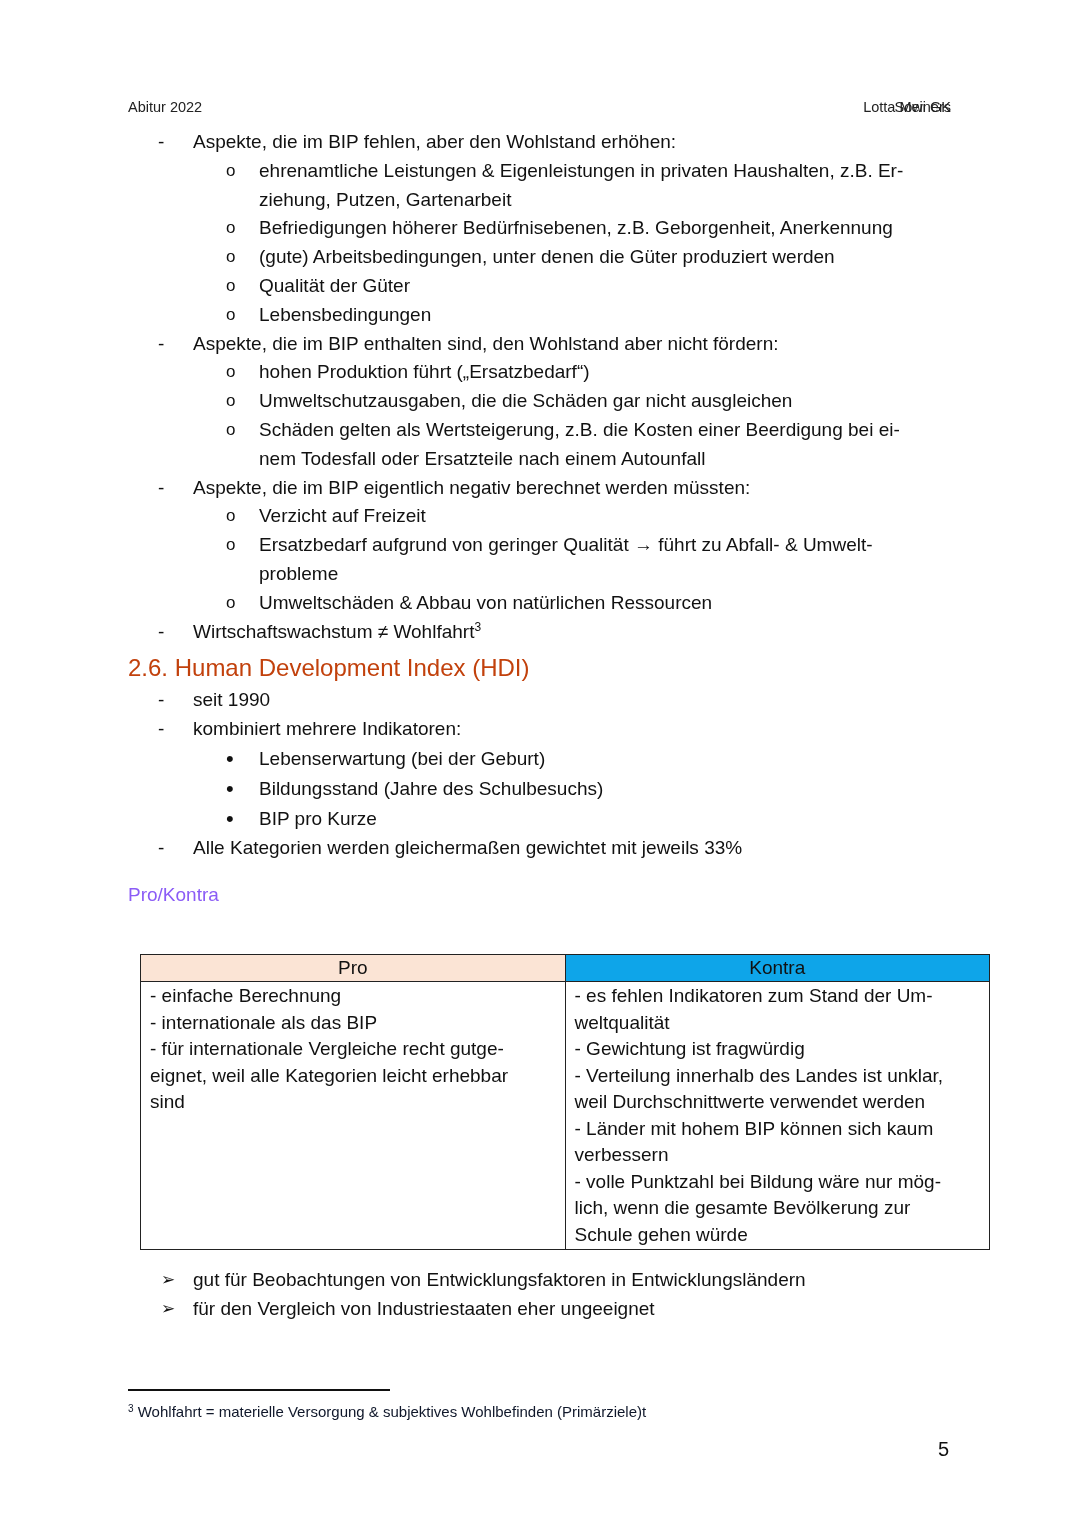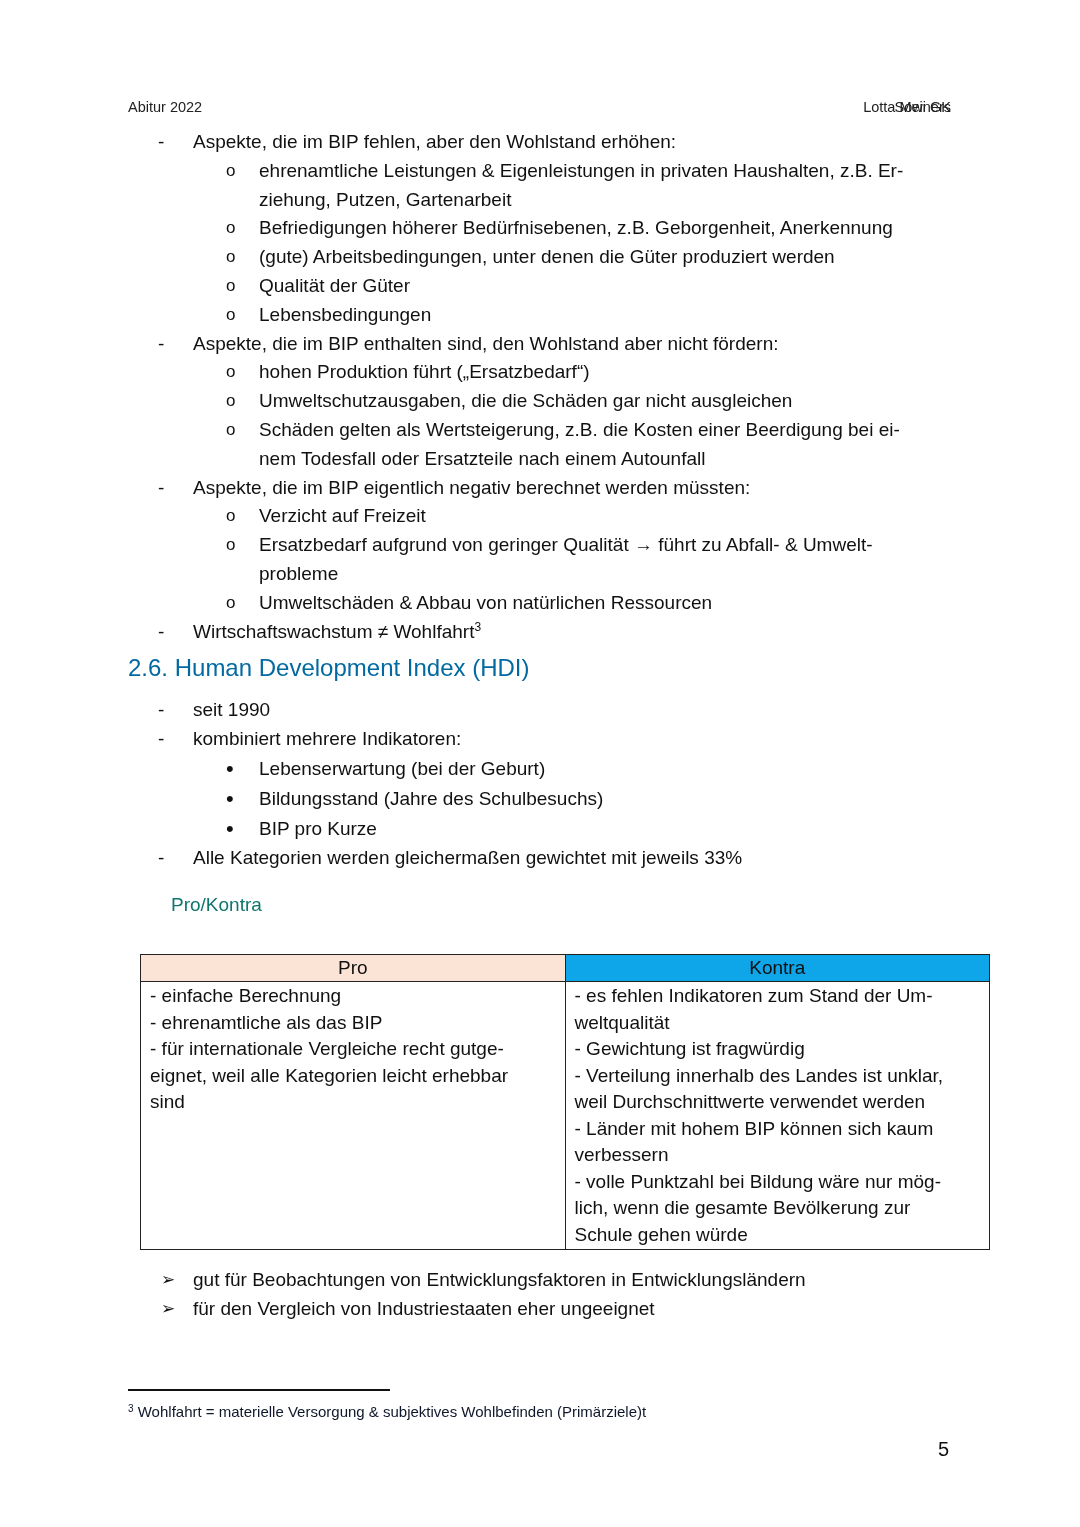--- a/index.html
+++ b/index.html
@@ -24,25 +24,25 @@
   .row { position: relative; }
   .dash-item { padding-left: 65px; }
   .dash-item > .mark { position: absolute; left: 30px; top: 0; }
   .circle-item { padding-left: 131px; }
   .circle-item > .mark { position: absolute; left: 98px; top: 0; font-size: 17px; }
   .bullet-item { padding-left: 131px; line-height: 30px; }
   .bullet-item > .mark { position: absolute; left: 98px; top: 0; font-size: 22px; }
   sup { font-size: 12px; vertical-align: 7px; line-height: 0; }
 
   .section-title {
-    font-size: 24px; line-height: 32px; margin-top: 6px; margin-bottom: 12px;
-    color: #0369a1;
+    font-size: 24px; line-height: 32px; margin-top: 6px; margin-bottom: 2px;
+    color: #c2410c;
   }
   .subhead {
-    font-size: 19px; color: #0f766e; margin-top: 18px; line-height: 28px; margin-left: 43px;
+    font-size: 19px; color: #8b5cf6; margin-top: 18px; line-height: 28px;
   }
 
   table.pk {
     position: absolute; top: 954px; left: 140px; width: 850px;
     border-collapse: collapse; font-size: 19px; line-height: 26.5px;
   }
   table.pk th {
     background: #fbe4d5; font-weight: normal; border: 1.5px solid #222;
     height: 26px; padding: 0; line-height: 26px;
   }
@@ -182,21 +182,21 @@
   <thead>
     <tr>
       <th style="background: rgb(251, 228, 213);">Pro</th>
       <th style="background: #0ea5e9;">Kontra</th>
     </tr>
   </thead>
   <tbody>
     <tr>
       <td>
         <span class="cell-line">- einfache Berechnung</span>
-        <span class="cell-line">- ehrenamtliche als das BIP</span>
+        <span class="cell-line">- internationale als das BIP</span>
         <span class="cell-line">- für internationale Vergleiche recht gutge-</span>
         <span class="cell-line">eignet, weil alle Kategorien leicht erhebbar</span>
         <span class="cell-line">sind</span>
       </td>
       <td>
         <span class="cell-line">- es fehlen Indikatoren zum Stand der Um-</span>
         <span class="cell-line">weltqualität</span>
         <span class="cell-line">- Gewichtung ist fragwürdig</span>
         <span class="cell-line">- Verteilung innerhalb des Landes ist unklar,</span>
         <span class="cell-line">weil Durchschnittwerte verwendet werden</span>

